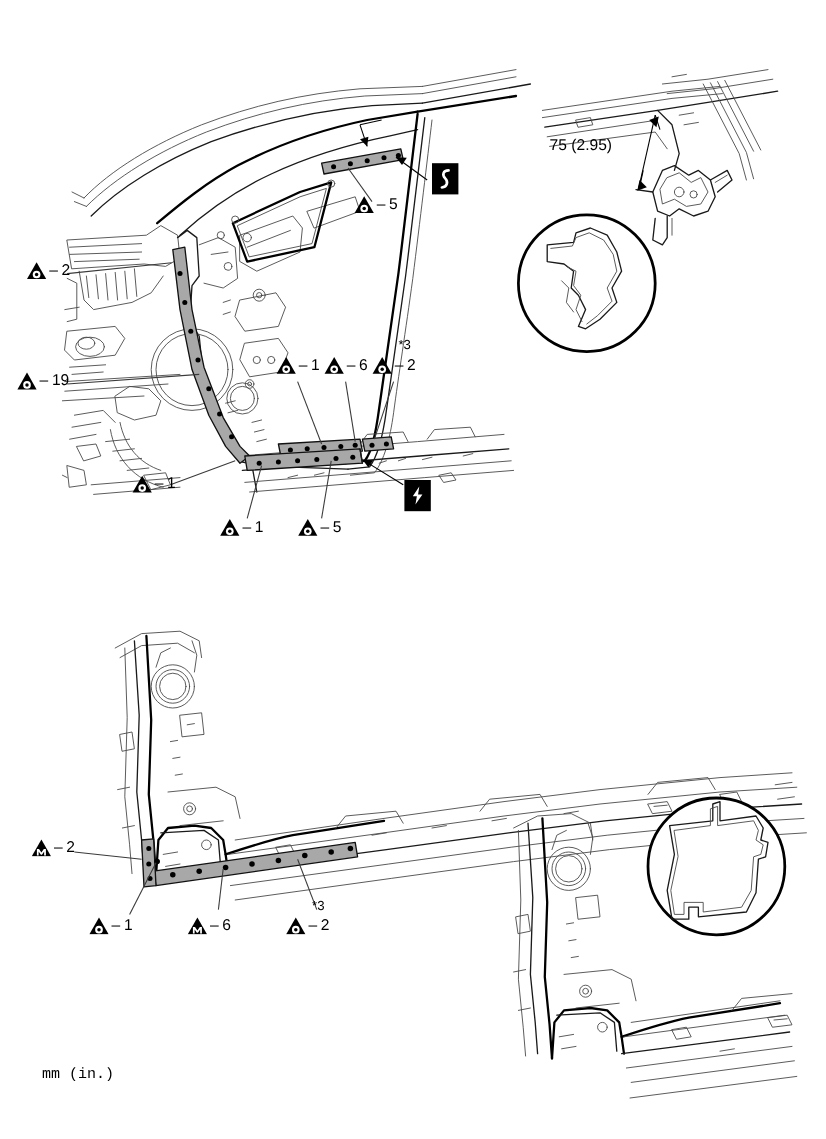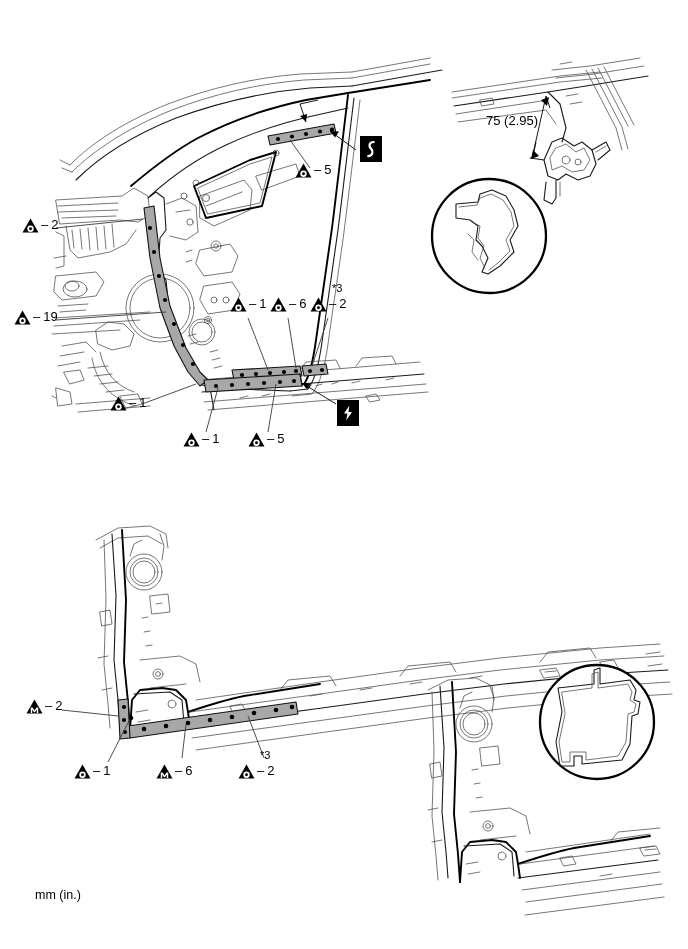--- a/index.html
+++ b/index.html
@@ -28,21 +28,21 @@
   .mk-dash{font-size:13px;line-height:1;margin:0 1px 2px 0;}
   .mk-num{font-size:13px;line-height:1;padding-bottom:2px;}
   .mk-star{position:absolute;font-size:11px;line-height:1;}
 
   
   .badge{position:absolute;width:22px;height:26px;background:#000;
          display:flex;align-items:center;justify-content:center;}
   .badge svg{display:block;}
 
   .dimtext{position:absolute;font-size:13px;white-space:nowrap;}
-  .unitnote{position:absolute;font-size:12.5px;}
+  .unitnote{position:absolute;font-size:12.5px;font-family:Liberation Mono, monospace;}
 </style>
 </head>
 <body>
 
 <div class="page">
 
 <svg class="layer" viewBox="0 0 688 949">
 
   <g>
     <path class="ln-thin" d="M70,165 C92,142 128,120 168,104 C210,88 252,78 300,74 L352,72"></path>
@@ -538,21 +538,21 @@
     <path d="M8.8 2 C4 2 3.4 6 6 8.6 C8.6 11.2 8 15.6 3.2 16.2" fill="none" stroke="#fff" stroke-width="2.2" stroke-linecap="round"></path>
   </svg>
 </div>
 
 <div class="badge" style="left:337px;top:400px;">
   <svg width="12" height="18" viewBox="0 0 12 18">
     <path d="M7.4 1.5 L2 9.6 L5.4 9.6 L4.2 16.5 L10 8.1 L6.4 8.1 Z" fill="#fff"></path>
   </svg>
 </div>
 
-<div class="dimtext" style="left:486px;top:113px;">75 (2.95)</div>
+<div class="dimtext" style="left:458px;top:113px;">75 (2.95)</div>
 
 <div class="marker" style="left:26px;top:699px;">
   <span class="tri">
         <svg>
           <use href="#tri-m"></use>
         </svg>
       </span>
   <span class="mk-dash">–</span>
   <span class="mk-num">2</span>
 </div>

